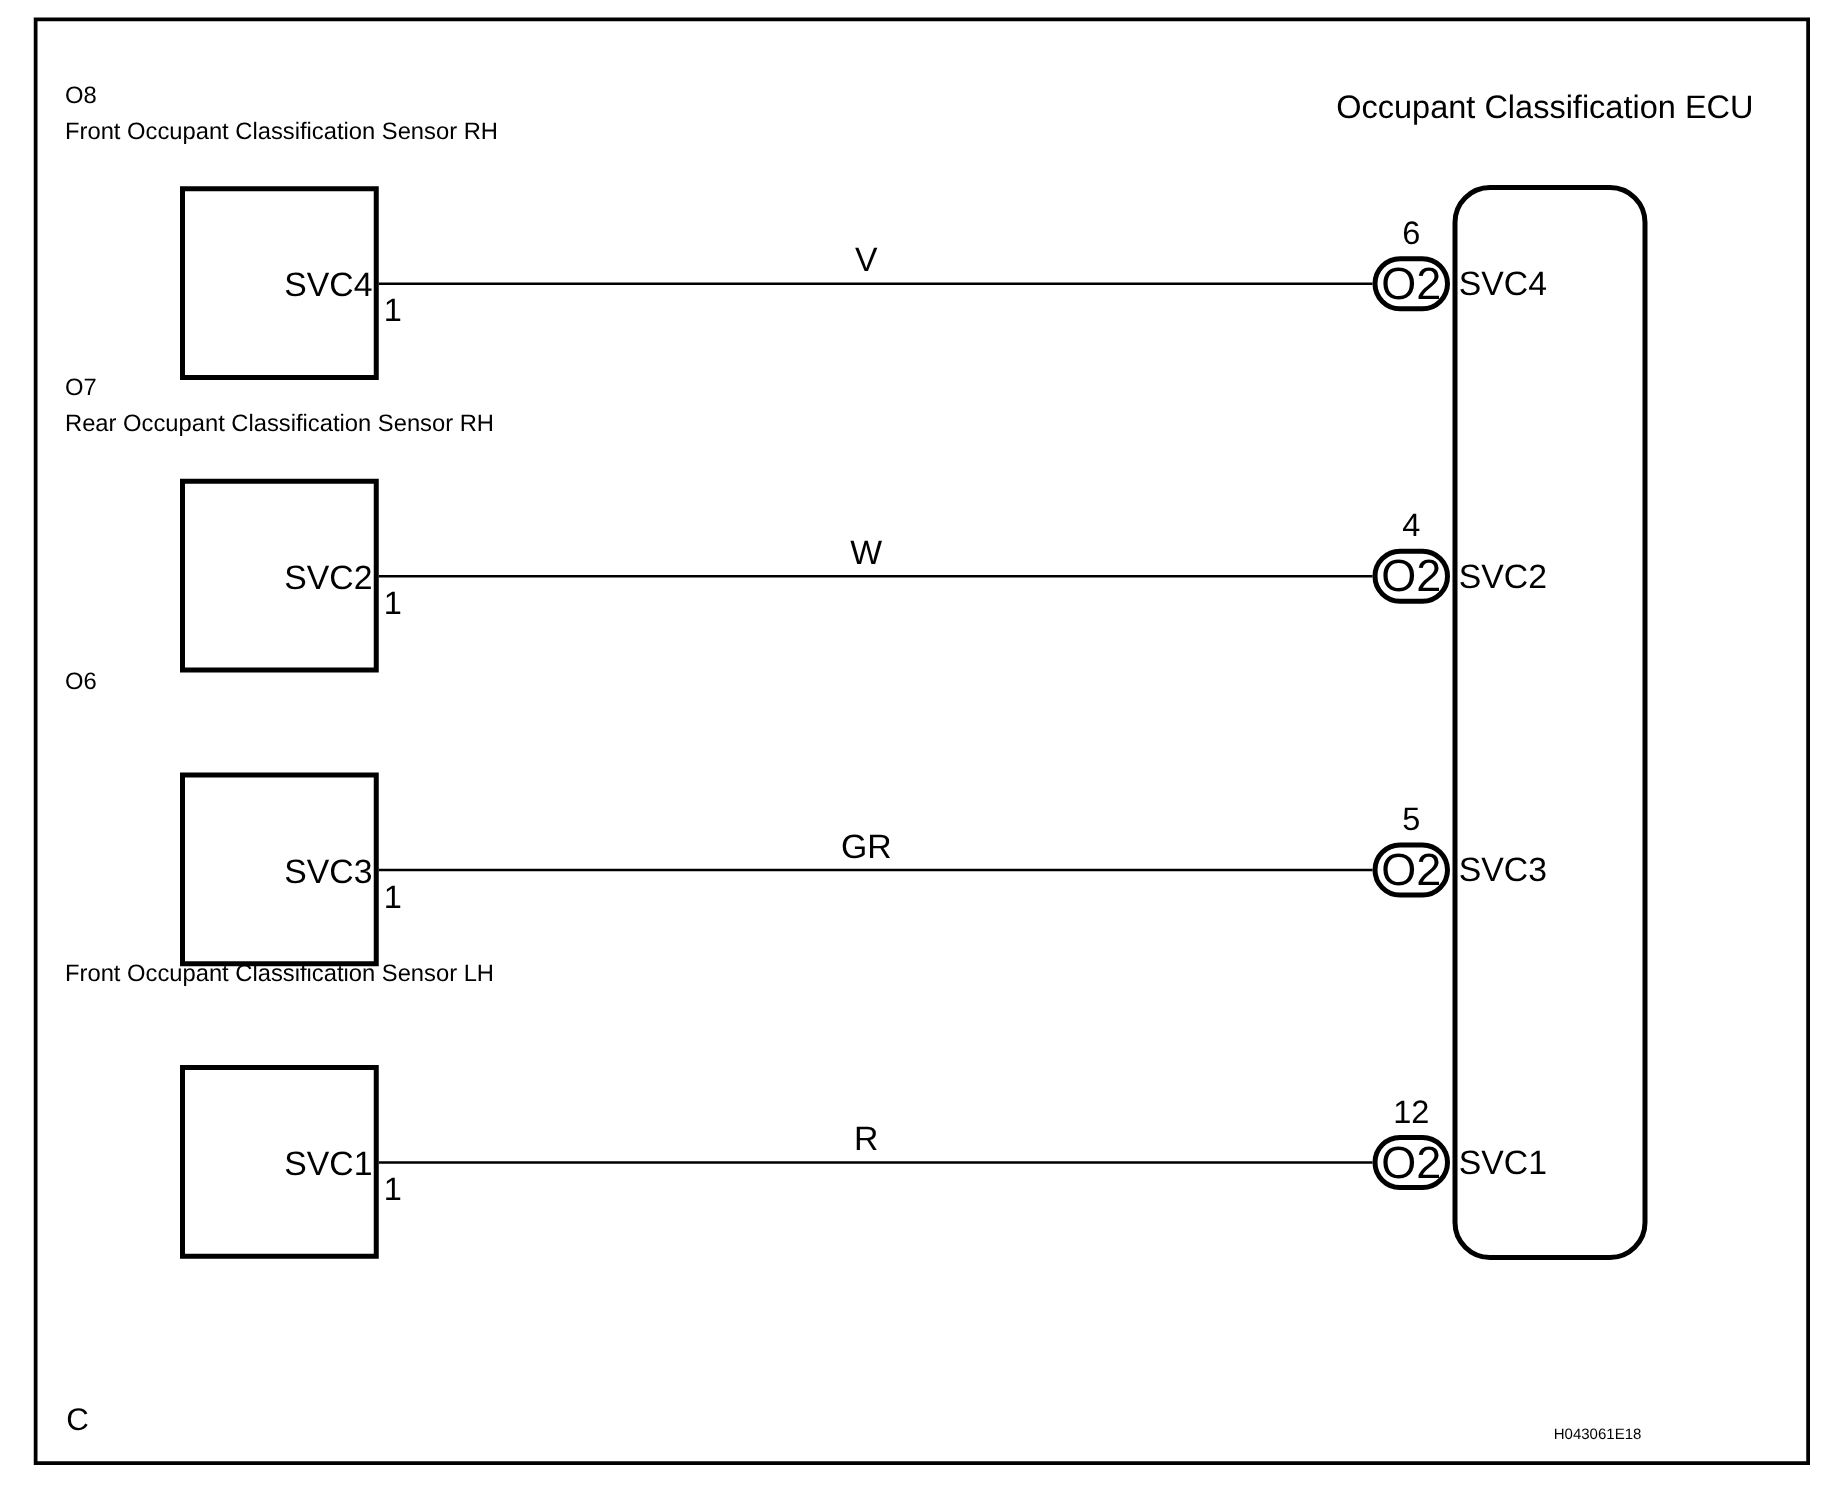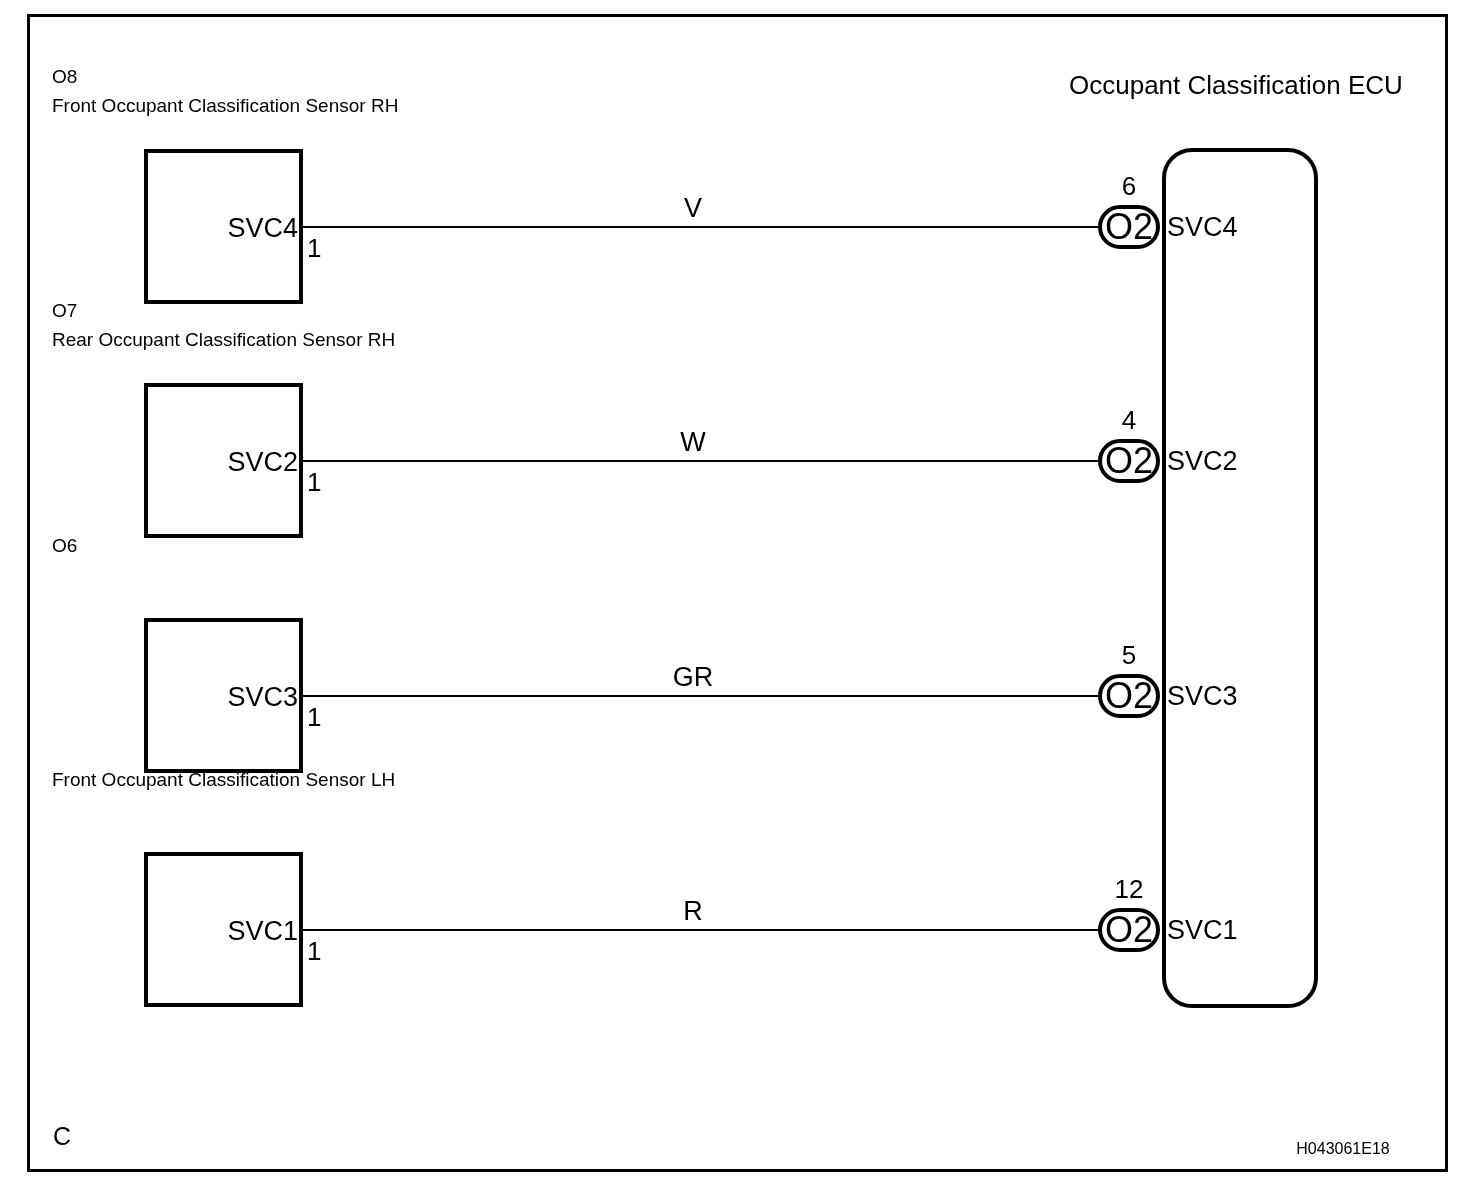--- a/index.html
+++ b/index.html
@@ -68,21 +68,21 @@
   #ecu-title{
     position:absolute;left:1057px;top:70px;
     font-size:26px;white-space:nowrap;margin-left:12px;
   }
   #footer-mark{
     position:absolute;left:53px;top:1122px;
     font-size:25px;
   }
   #diagram-code{
     position:absolute;left:1243px;top:1140px;width:200px;
-    text-align:center;font-size:16px;white-space:nowrap;
+    text-align:left;font-size:12px;white-space:nowrap;
   }
 </style>
 </head>
 <body>
 
 <div id="page">
   <div id="frame"></div>
 
   <div id="ecu-title">Occupant Classification ECU</div>
   <div id="ecu-box"></div>

